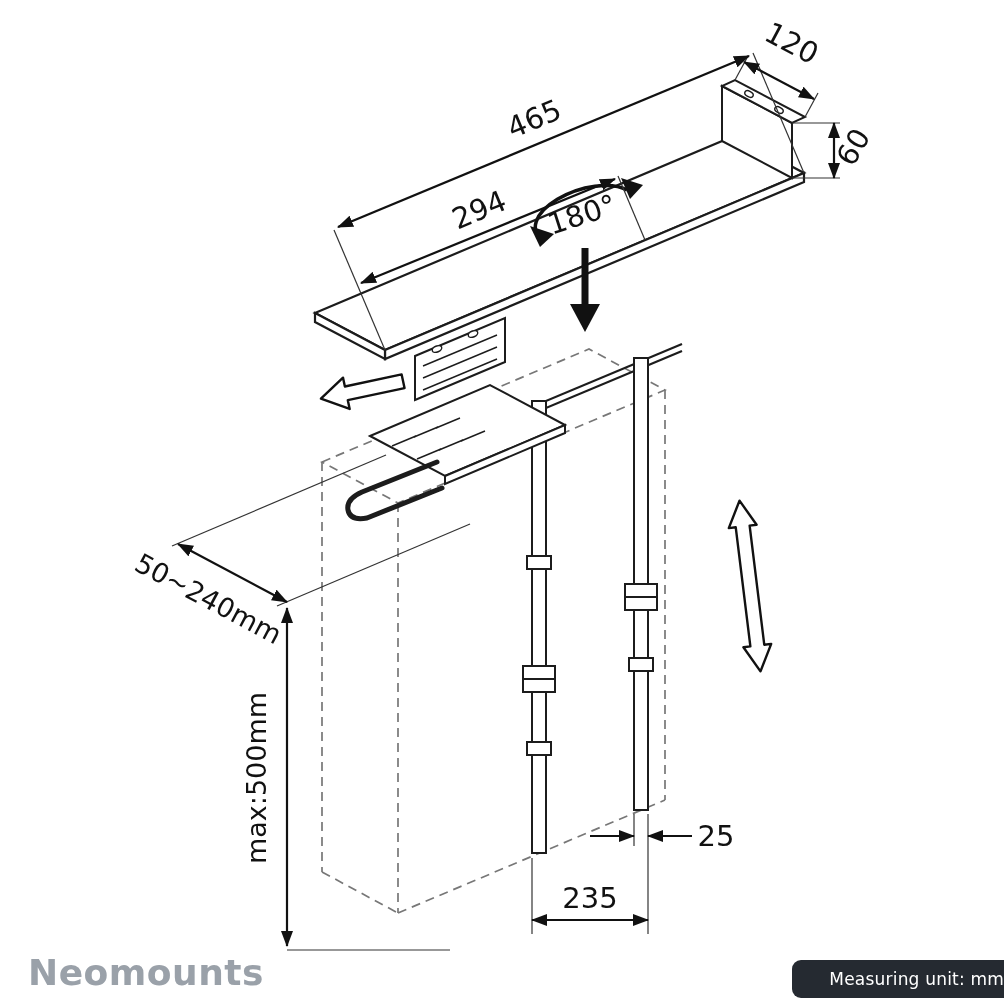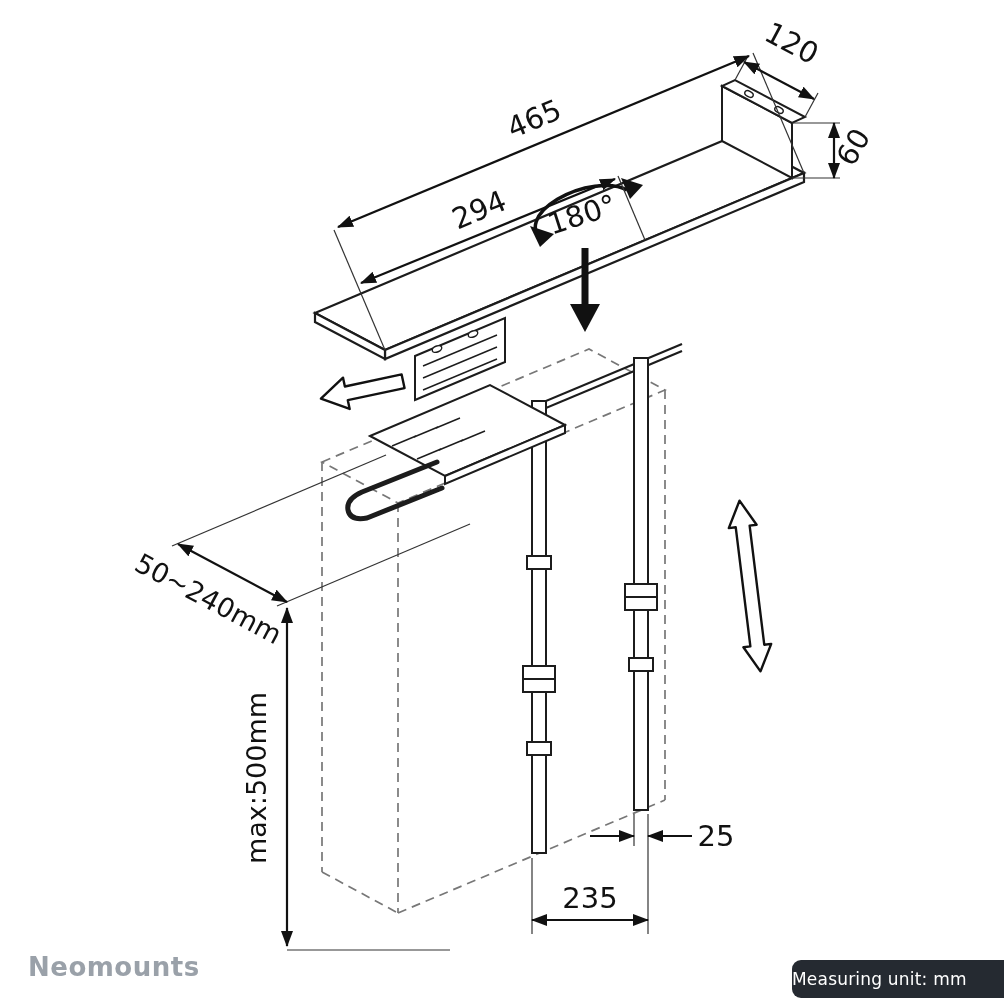--- a/index.html
+++ b/index.html
@@ -2,25 +2,25 @@
 <html><head>
 <meta charset="utf-8">
 <style>
   html,body{margin:0;padding:0;background:#ffffff;}
   body{width:1004px;height:1004px;position:relative;overflow:hidden;
        font-family:"DejaVu Sans","Liberation Sans",sans-serif;}
   .stage{position:absolute;inset:0;}
   svg{display:block;}
   .dim-label{font-size:29px;fill:#111;font-weight:400;}
   .dim-label-sm{font-size:27px;fill:#111;font-weight:400;}
-  .brand{position:absolute;left:28px;top:952px;font-size:26px;font-weight:600;
+  .brand{position:absolute;left:28px;top:952px;font-size:36px;font-weight:600;
          color:#9aa1a9;letter-spacing:.5px;}
   .unit-badge{position:absolute;right:0;bottom:6px;width:212px;height:38px;
               background:#252a31;color:#ffffff;display:flex;align-items:center;
-              justify-content:flex-start;border-radius:9px 0 0 9px;
+              justify-content:flex-end;border-radius:9px 0 0 9px;
               font-size:17px;letter-spacing:.2px;}
 </style>
 </head>
 <body>
 
 <div class="stage">
 <svg width="1004" height="1004" viewBox="0 0 1004 1004" xmlns="http://www.w3.org/2000/svg">
   <defs>
     <marker id="arr" markerWidth="16" markerHeight="12" refX="15" refY="6" orient="auto-start-reverse" markerUnits="userSpaceOnUse">
       <path d="M0,0 L16,6 L0,12 z" fill="#111"></path>

